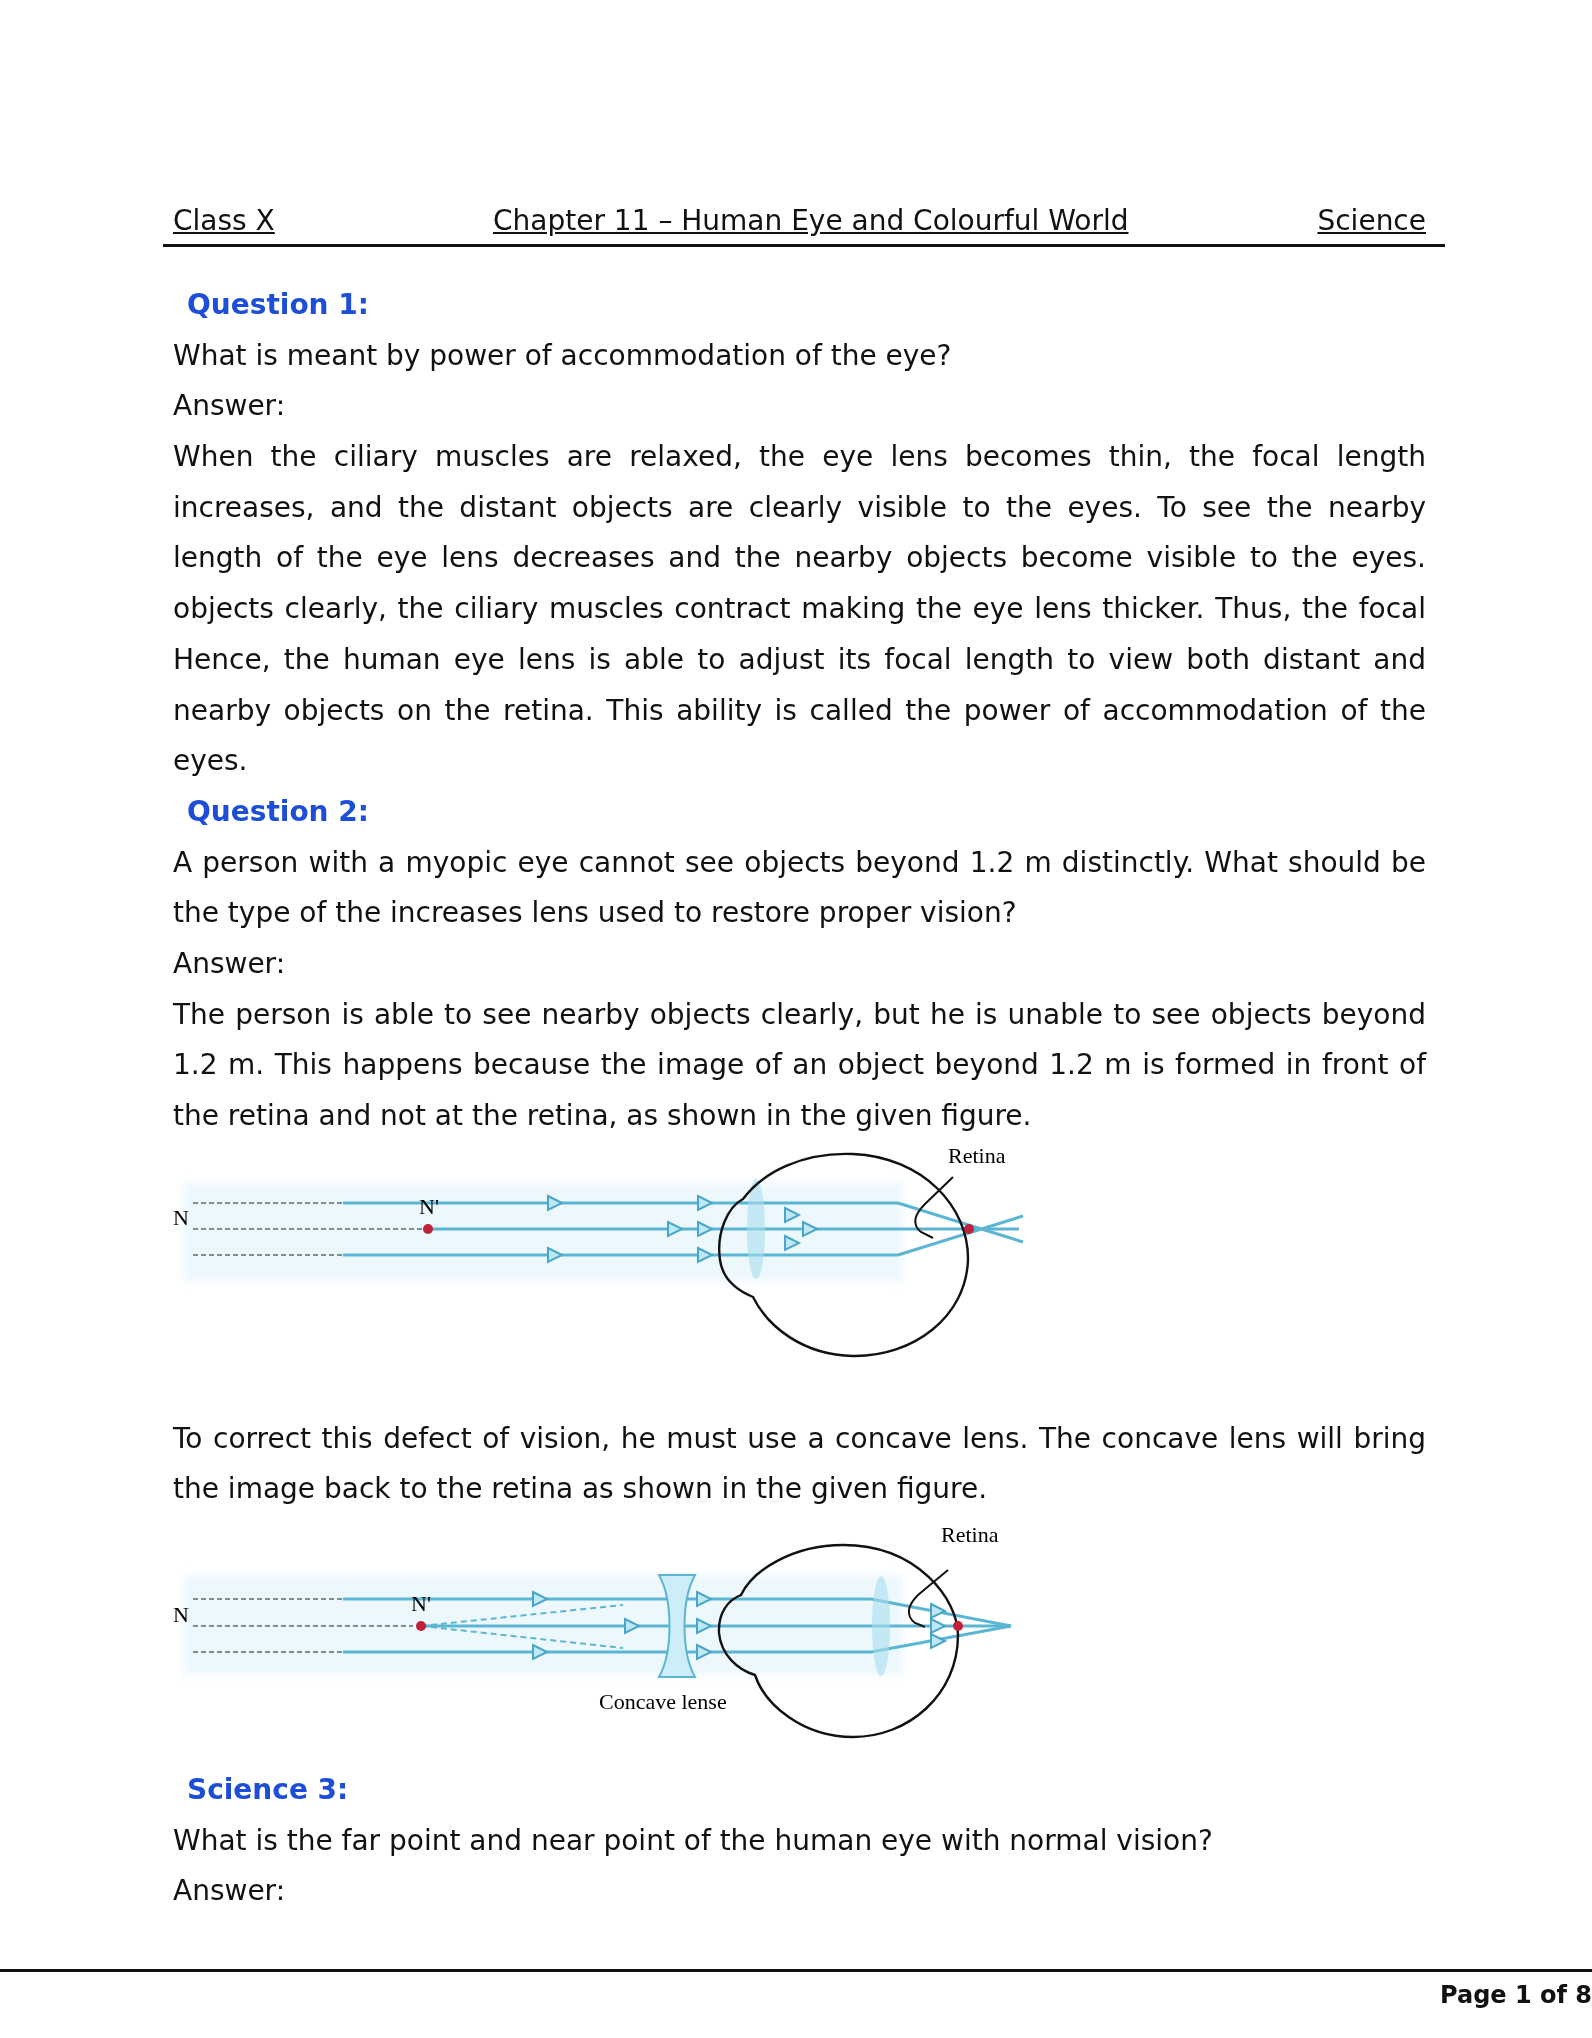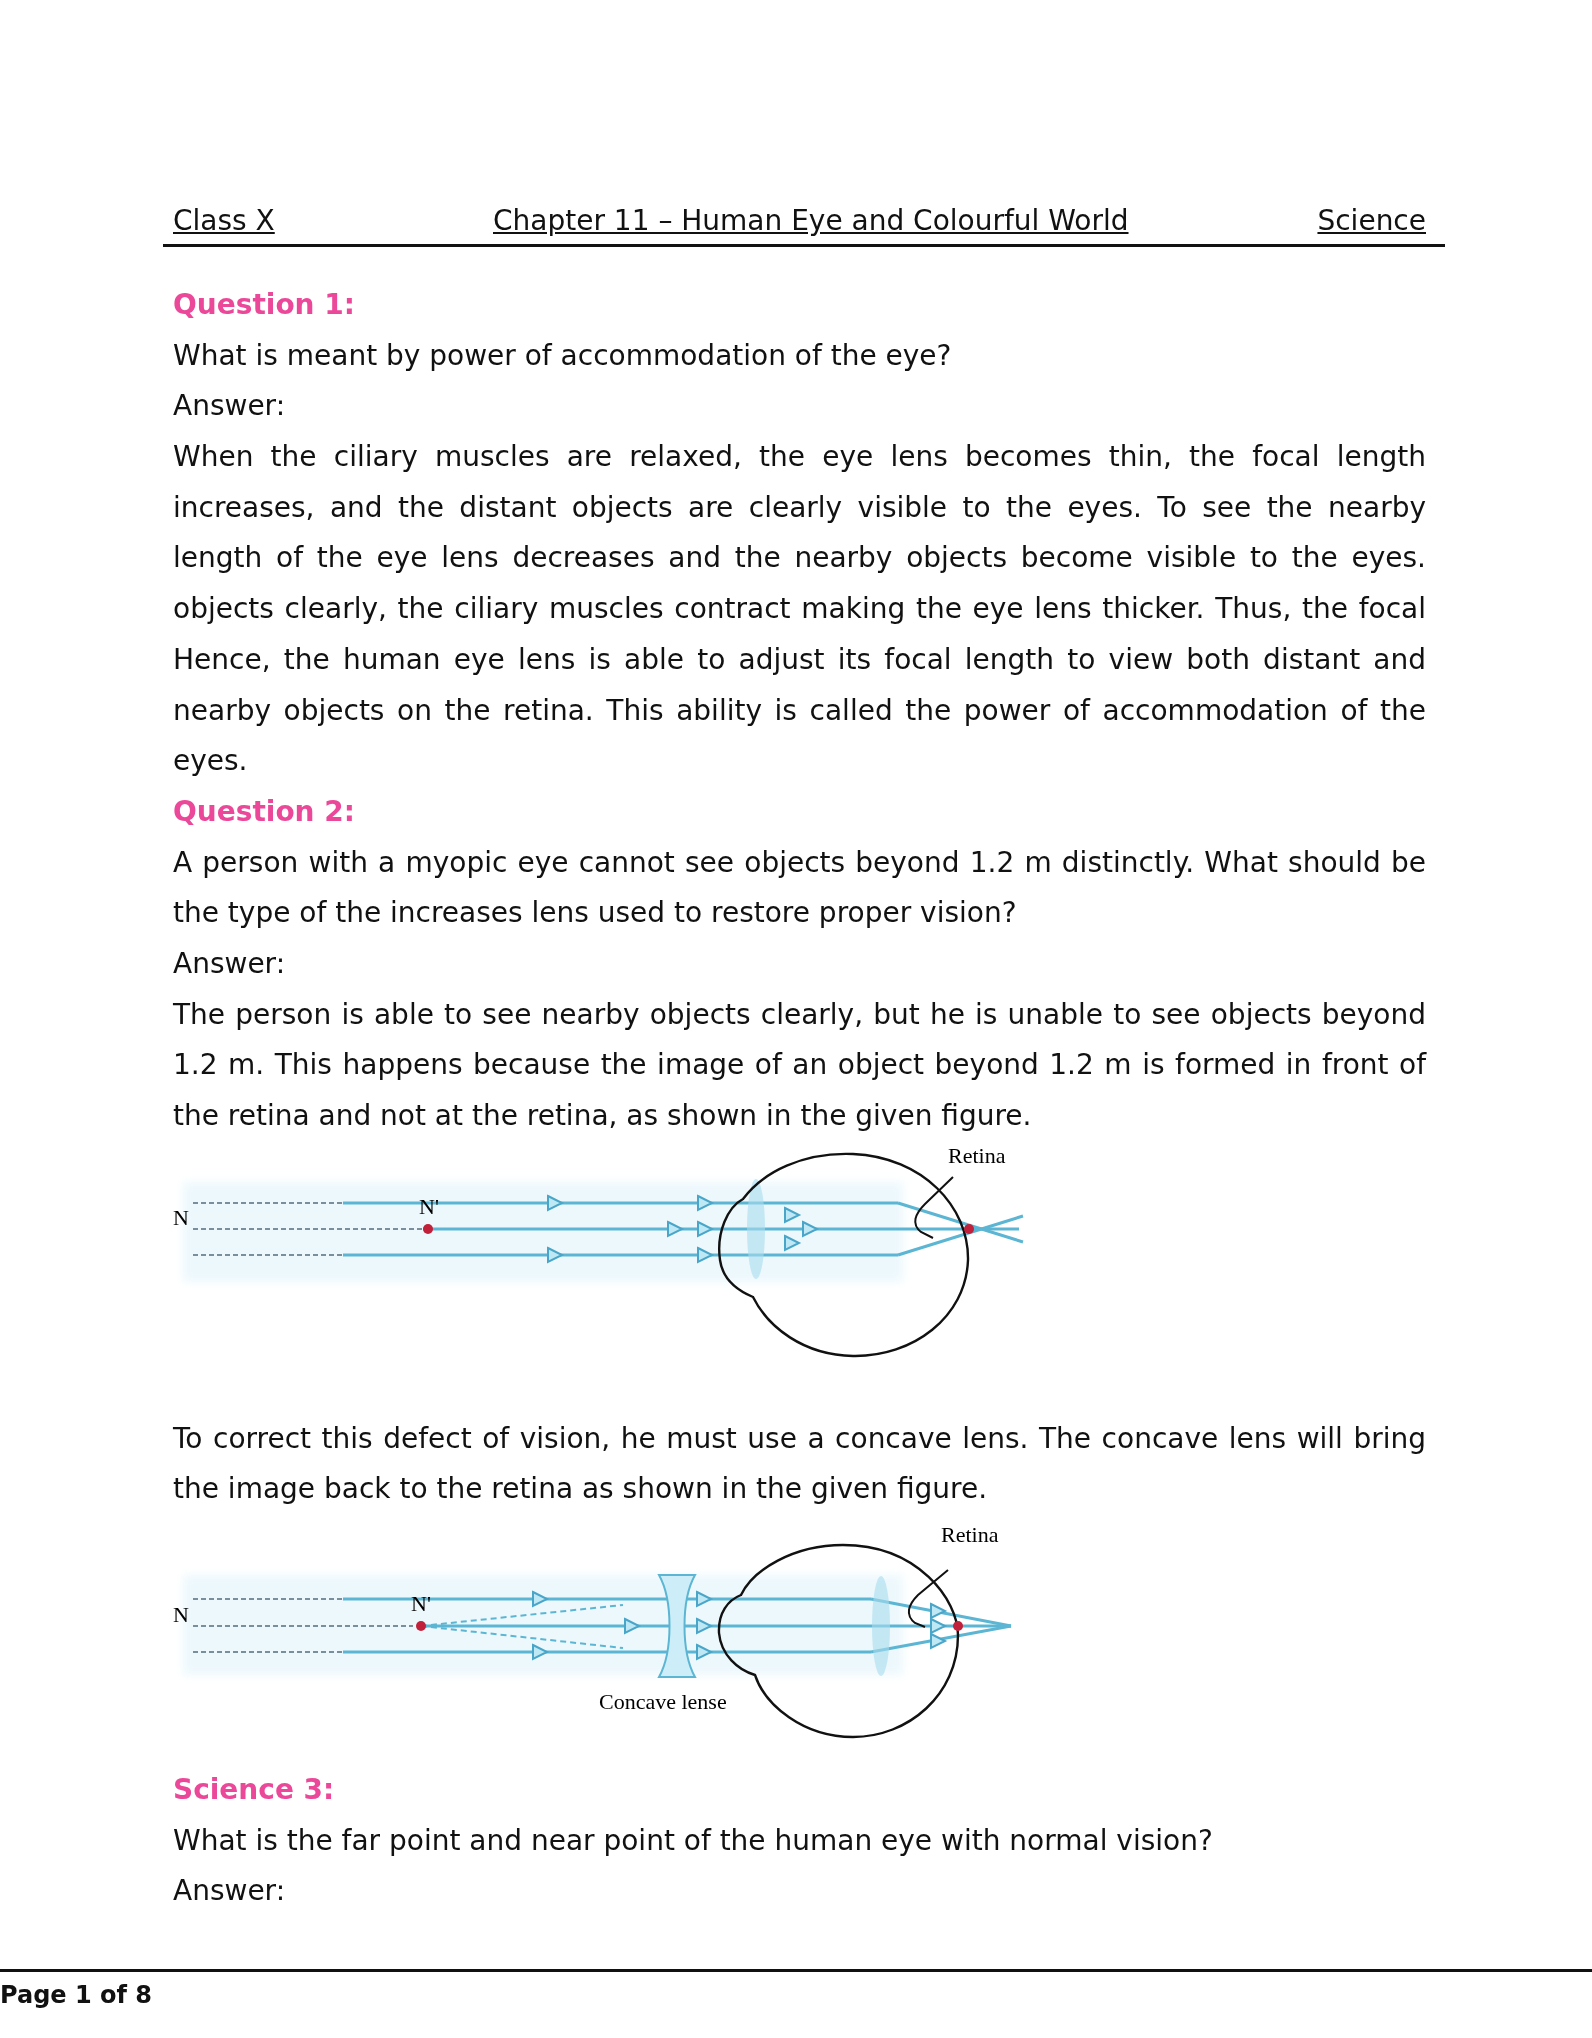--- a/index.html
+++ b/index.html
@@ -7,27 +7,27 @@
          font-family: "DejaVu Sans", sans-serif; color: #111; }
   .header { position: absolute; left: 173px; top: 200px; width: 1253px; height: 42px; }
   .header span { position: absolute; top: 0; font-size: 28px; line-height: 42px; text-decoration: underline; }
   .h-left { left: 0; }
   .h-center { left: 320px; text-align: right; }
   .h-right { right: 0; }
   .header-rule { position: absolute; left: 163px; top: 244px; width: 1282px; height: 3px; background: #111; }
   .content { position: absolute; left: 173px; top: 280px; width: 1253px; }
   .line { font-size: 28px; line-height: 50.7px; height: 50.7px; white-space: nowrap; }
   .just { text-align: justify; text-align-last: justify; white-space: normal; }
-  .qhead { color: #ec4899; font-weight: bold; }
+  .qhead { color: #1d4ed8; font-weight: bold; margin-left: 14px; }
   .figure { position: relative; }
   .fig1 { height: 272px; }
   .fig2 { height: 250px; }
   .figure svg { position: absolute; left: -10px; top: 0; }
   .footer-rule { position: absolute; left: 0; top: 1969px; width: 1592px; height: 3px; background: #111; }
-  .footer { position: absolute; left: 0; top: 1977px; width: 1592px; text-align: left;
+  .footer { position: absolute; left: 0; top: 1977px; width: 1592px; text-align: right;
             font-size: 24px; font-weight: bold; line-height: 36px; }
   .serif { font-family: "Liberation Serif", serif; }
 </style>
 </head>
 <body>
 
 <div class="header">
   <span class="h-left">Class X</span>
   <span class="h-center">Chapter 11 – Human Eye and Colourful World</span>
   <span class="h-right">Science</span>

